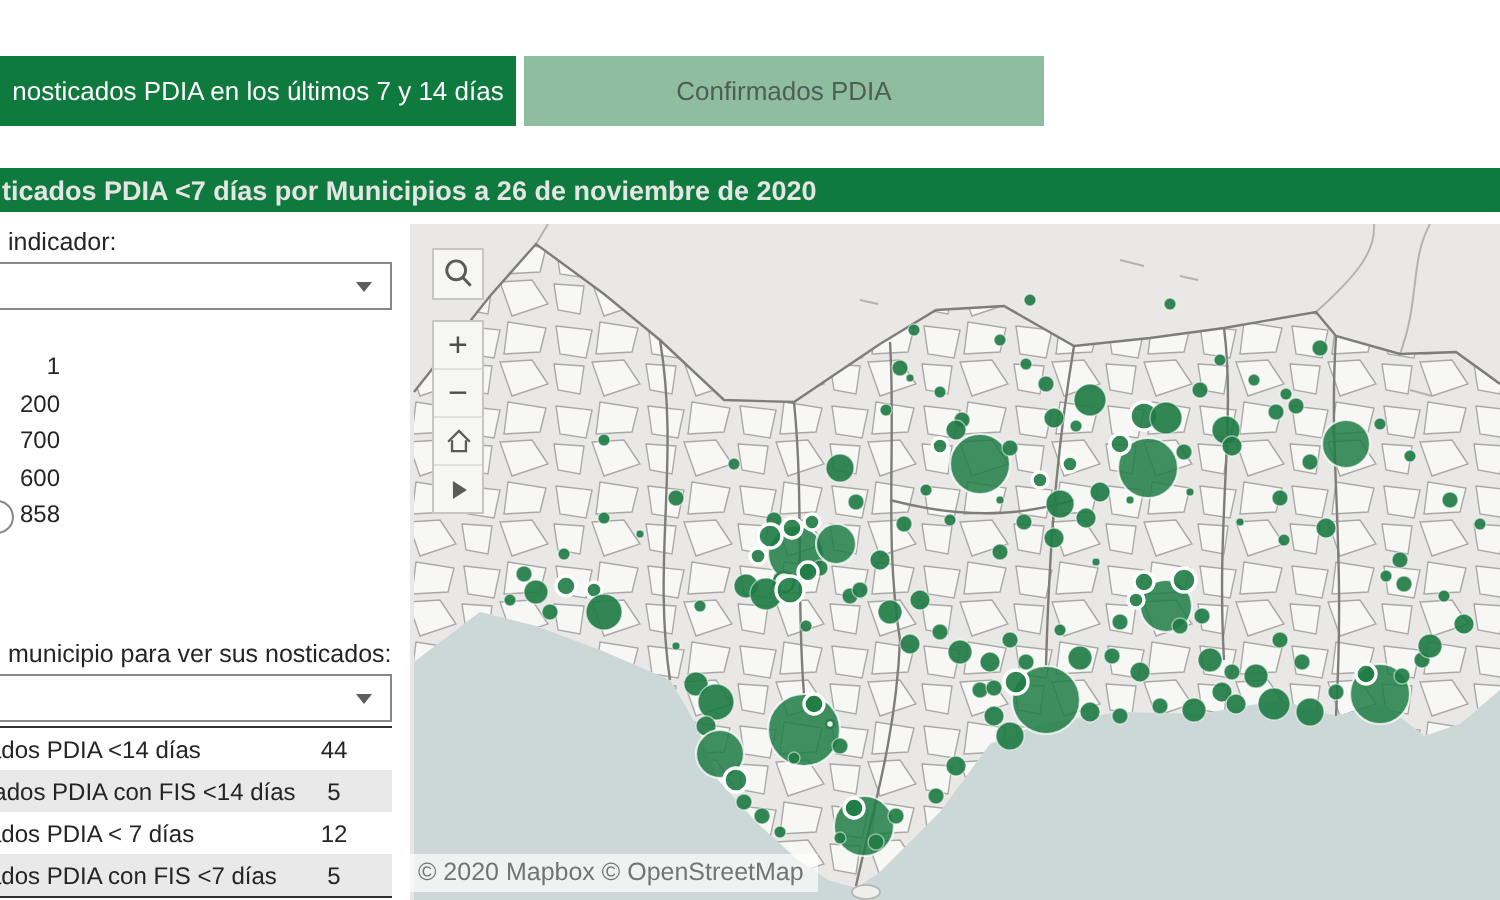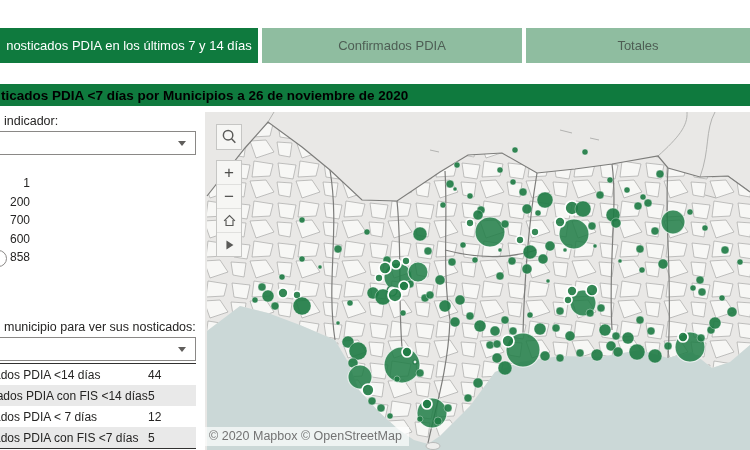--- a/index.html
+++ b/index.html
@@ -15,21 +15,21 @@
   .tab{height:35px;display:flex;align-items:center;justify-content:center;
        font-size:13px;cursor:pointer;box-sizing:border-box;white-space:nowrap;overflow:hidden;}
   .tab.t0{width:258px;}
   .tab.t1{width:260px;margin-left:4px;}
   .tab.t2{flex:1;margin-left:4px;}
   .tab.active{background:var(--dg);color:#fff;}
   .tab.inactive{background:var(--lg);color:var(--lgtext);}
 
   
   .titlebar{position:absolute;left:0;top:84px;width:750px;height:22px;background:var(--dg);
-    color:#000000;font-size:13.5px;font-weight:bold;display:flex;align-items:center;
+    color:#e5e5e5;font-size:13.5px;font-weight:bold;display:flex;align-items:center;
     padding-left:1px;box-sizing:border-box;white-space:nowrap;}
 
   
   .sidebar{position:absolute;left:0;top:106px;width:222px;bottom:0;background:#fff;}
   .sb-label{position:absolute;left:4px;font-size:12.5px;color:var(--ink);white-space:nowrap;}
   .dropdown{position:absolute;left:-10px;width:206px;height:24px;border:1px solid #8a8886;
     background:#fff;display:flex;align-items:center;box-sizing:border-box;
     font-size:12px;color:var(--ink);padding-left:12px;cursor:pointer;}
   .dd1{top:25px;}
   .dd2{top:231px;}
@@ -38,21 +38,21 @@
     border-top:5px solid #605e5c;}
   .legend{position:absolute;left:0;top:68px;width:30px;}
   .legend .lv{height:18.5px;line-height:18.5px;text-align:right;font-size:12px;color:var(--ink);}
   .slider-handle{position:absolute;left:-10px;top:144px;width:17px;height:17px;border-radius:50%;
     background:#fff;border:1px solid #8a8886;box-sizing:border-box;cursor:pointer;}
   .sb-table{position:absolute;left:-14px;top:257px;width:210px;
     border-top:1px solid #323130;border-bottom:1px solid #323130;}
   .sb-row{height:21px;display:flex;align-items:center;font-size:12px;color:var(--ink);}
   .sb-row:nth-child(even){background:#e9e9e9;}
   .sb-row .lbl{flex:1;padding-left:2px;white-space:nowrap;overflow:hidden;}
-  .sb-row .val{width:38px;text-align:left;padding-right:10px;}
+  .sb-row .val{width:38px;text-align:center;padding-right:10px;}
 
   
   .map{position:absolute;left:205px;top:112px;width:545px;height:338px;overflow:hidden;cursor:grab;}
   .map svg{display:block;}
   .bub{fill:var(--bub);fill-opacity:.92;stroke:rgba(255,255,255,.5);stroke-width:.7;}
   .bub.big{fill-opacity:.85;stroke:rgba(255,255,255,.75);stroke-width:1.1;}
   .bub.s1{fill-opacity:.9;stroke:#fff;stroke-width:1.7;}
   .bub.s2{fill:#eef3ee;fill-opacity:.95;stroke:#2a7d4d;stroke-width:1.2;}
 
   .ctrl{position:absolute;background:#f6f6f4;border:1px solid #c6c6c4;box-sizing:border-box;}
@@ -65,21 +65,20 @@
     color:#737373;font-size:12.5px;padding:2px 7px 3px 4px;white-space:nowrap;cursor:pointer;}
 </style>
 </head>
 <body>
 
 <div class="stage">
 
   <div class="tabbar">
       <div class="tab t0 active">nosticados PDIA en los últimos 7 y 14 días</div>
       <div class="tab t1 inactive">Confirmados PDIA</div>
-      <div class="tab t2 inactive">Totales</div>
     </div>
 
   <div class="titlebar">ticados PDIA &lt;7 días por Municipios a 26 de noviembre de 2020</div>
 
   <div class="sidebar">
     <div class="sb-label" style="top:8px">indicador:</div>
     <div class="dropdown dd1">
       <span class="caret"></span>
     </div>
 

